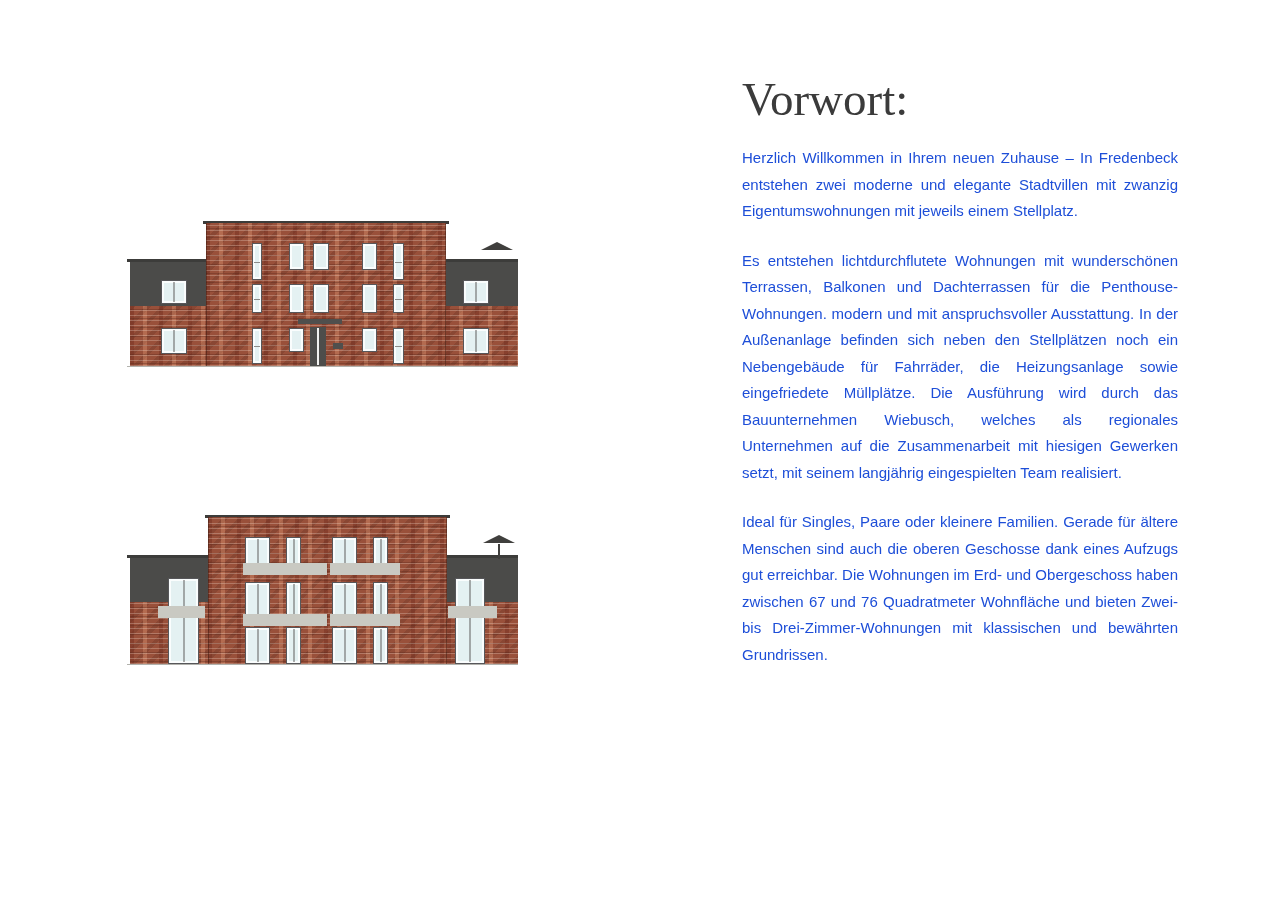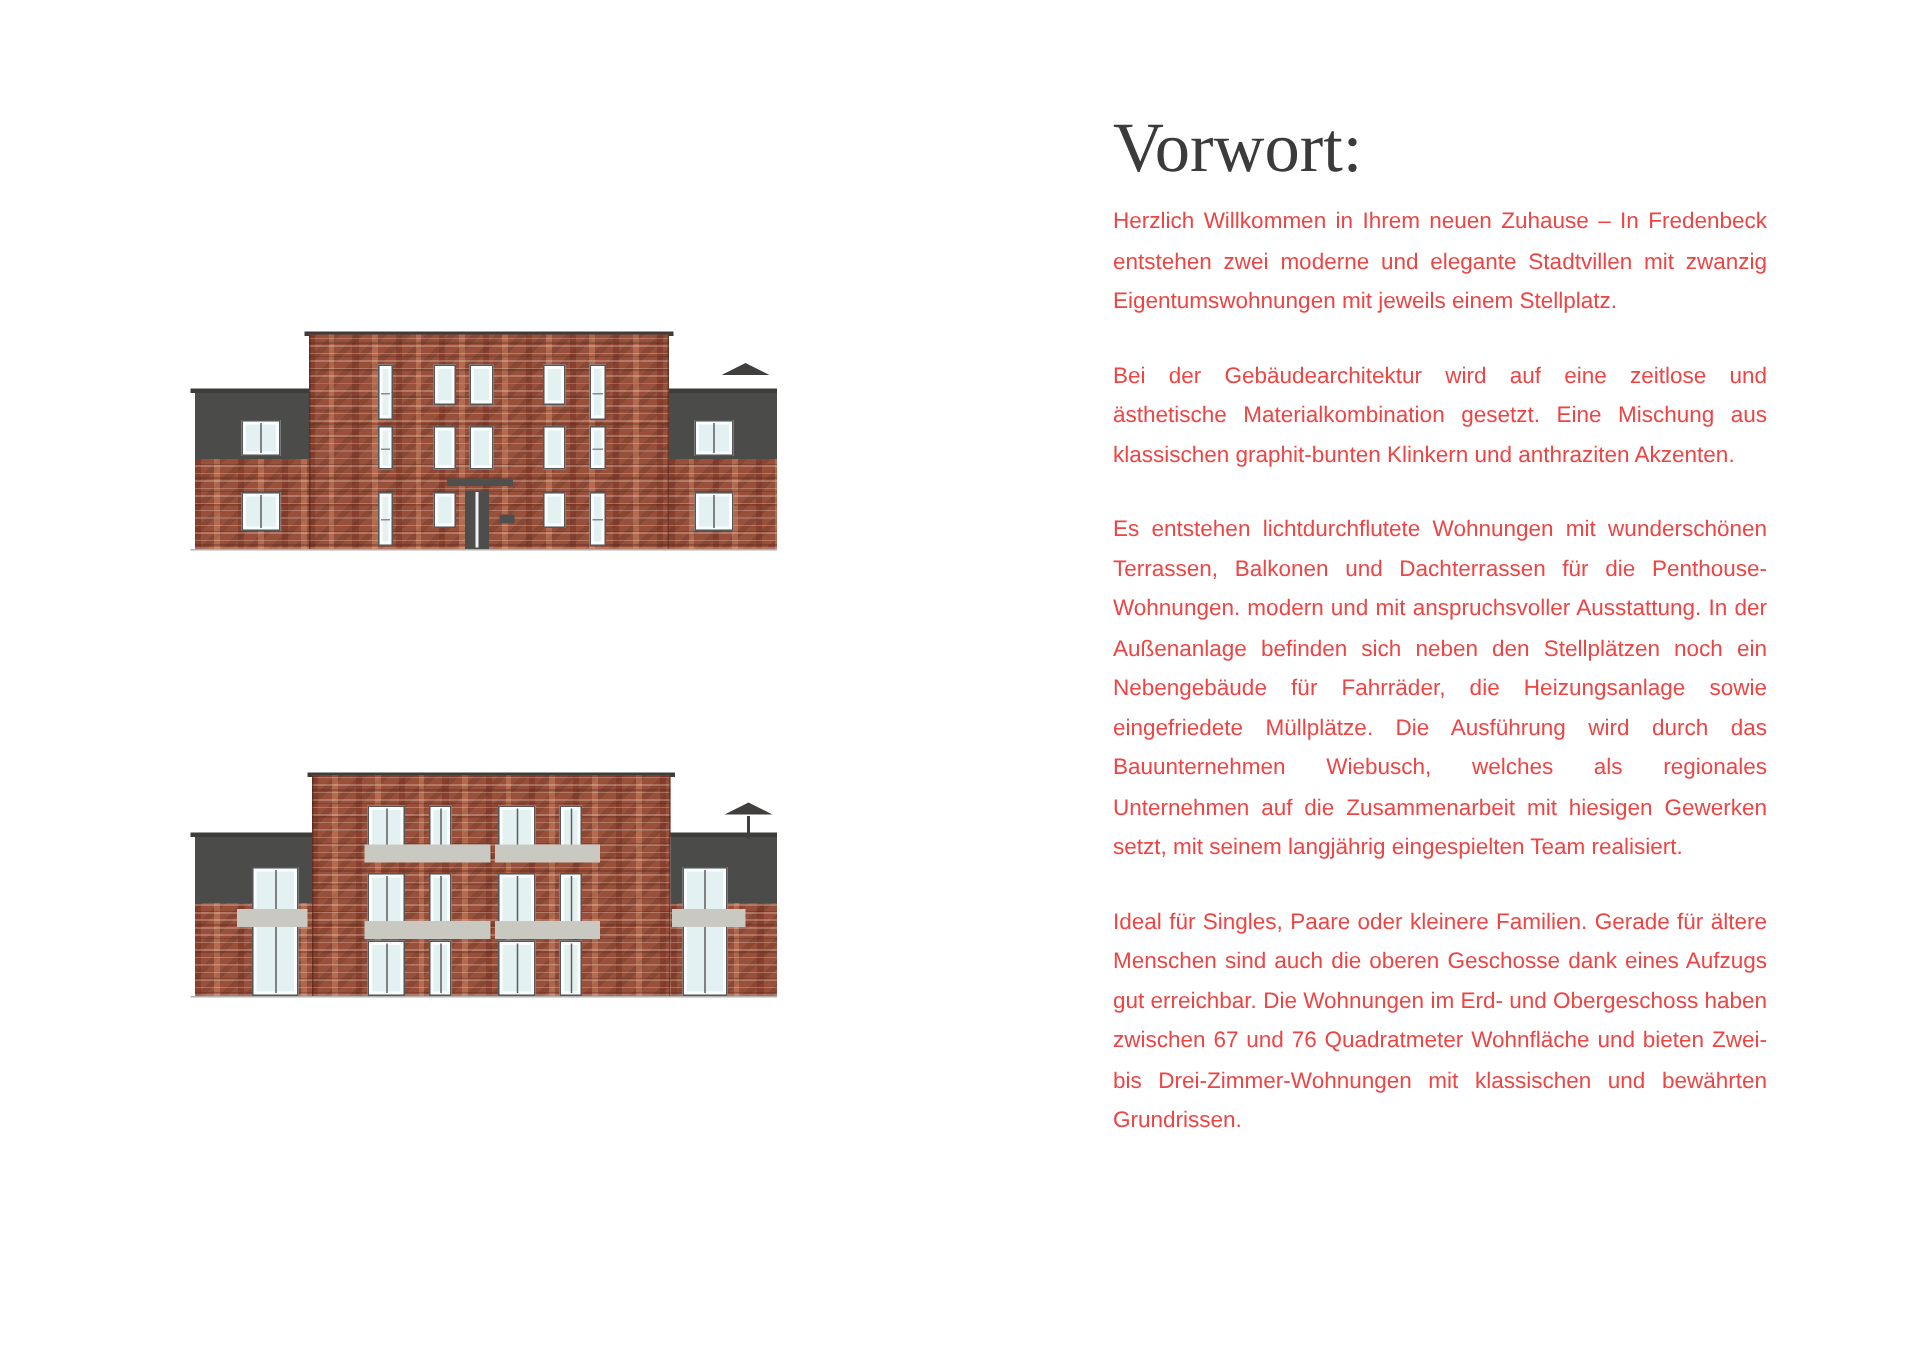--- a/index.html
+++ b/index.html
@@ -37,23 +37,23 @@
        background:#f2f2f0;transform:translateX(-50%);}
   .fixture{position:absolute;background:#4f4f4d;z-index:3;}
   .parasol{position:absolute;width:0;height:0;z-index:4;
     border-left:16px solid transparent;border-right:16px solid transparent;
     border-bottom:8px solid #403f3d;}
   .parasol-pole{position:absolute;width:2px;background:#403f3d;z-index:4;}
   .ground{position:absolute;background:#b2b2ad;}
 
   
   .text-col{position:absolute;left:742px;top:76px;width:436px;}
-  .text-col h1{margin:0 0 12px 0;font-family:"Liberation Serif",serif;font-weight:400;
+  .text-col h1{margin:0 0 22px 0;font-family:"Liberation Serif",serif;font-weight:400;
        font-size:47px;line-height:1;color:#3b3b3b;}
-  .text-col p{margin:0 0 23px 0;font-size:15px;line-height:26.5px;color:#ef4444;
+  .text-col p{margin:0 0 23px 0;font-size:15px;line-height:26.5px;color:#1d4ed8;
        text-align:justify;hyphens:auto;-webkit-hyphens:auto;}
 </style>
 </head>
 <body>
 
 <div class="page">
 
   <figure class="elevation" style="left:127px;top:223px;width:391px;height:145px;">
 
     <div class="roof" style="left:76px;top:-2px;width:246px;height:3px;"></div>
@@ -134,18 +134,17 @@
     <div class="balcony" style="left:321px;top:89px;width:49px;"></div>
 
     <div class="parasol" style="left:356px;top:18px;"></div>
     <div class="parasol-pole" style="left:371px;top:27px;height:15px;"></div>
     <div class="ground" style="left:0;top:147px;width:391px;height:1px;"></div>
   </figure>
 
   <section class="text-col">
     <h1>Vorwort:</h1>
     <p>Herzlich Willkommen in Ihrem neuen Zuhause – In Fredenbeck entstehen zwei moderne und elegante Stadtvillen mit zwanzig Eigentumswohnungen mit jeweils einem Stellplatz.</p>
-    <p>Bei der Gebäudearchitektur wird auf eine zeitlose und ästhetische Materialkombination gesetzt. Eine Mischung aus klassischen graphit-bunten Klinkern und anthraziten Akzenten.</p>
     <p>Es entstehen lichtdurchflutete Wohnungen mit wunderschönen Terrassen, Balkonen und Dachterrassen für die Penthouse-Wohnungen. modern und mit anspruchsvoller Ausstattung. In der Außenanlage befinden sich neben den Stellplätzen noch ein Nebengebäude für Fahrräder, die Heizungsanlage sowie eingefriedete Müllplätze. Die Ausführung wird durch das Bauunternehmen Wiebusch, welches als regionales Unternehmen auf die Zusammenarbeit mit hiesigen Gewerken setzt, mit seinem langjährig eingespielten Team realisiert.</p>
     <p>Ideal für Singles, Paare oder kleinere Familien. Gerade für ältere Menschen sind auch die oberen Geschosse dank eines Aufzugs gut erreichbar. Die Wohnungen im Erd- und Obergeschoss haben zwischen 67 und 76 Quadratmeter Wohnfläche und bieten Zwei-bis Drei-Zimmer-Wohnungen mit klassischen und bewährten Grundrissen.</p>
   </section>
 
 </div>
 
 </body></html>

